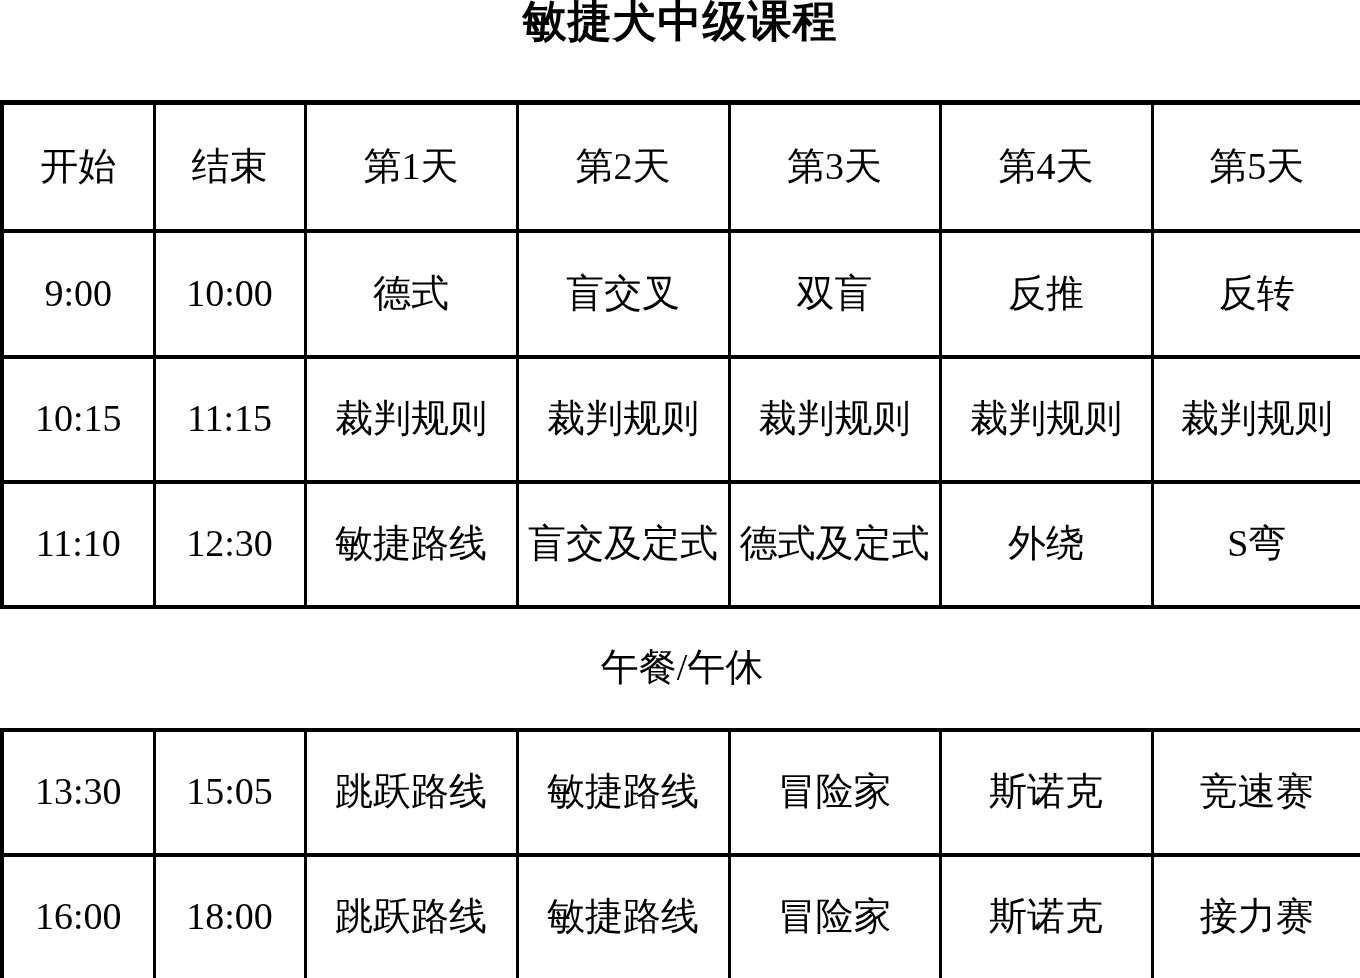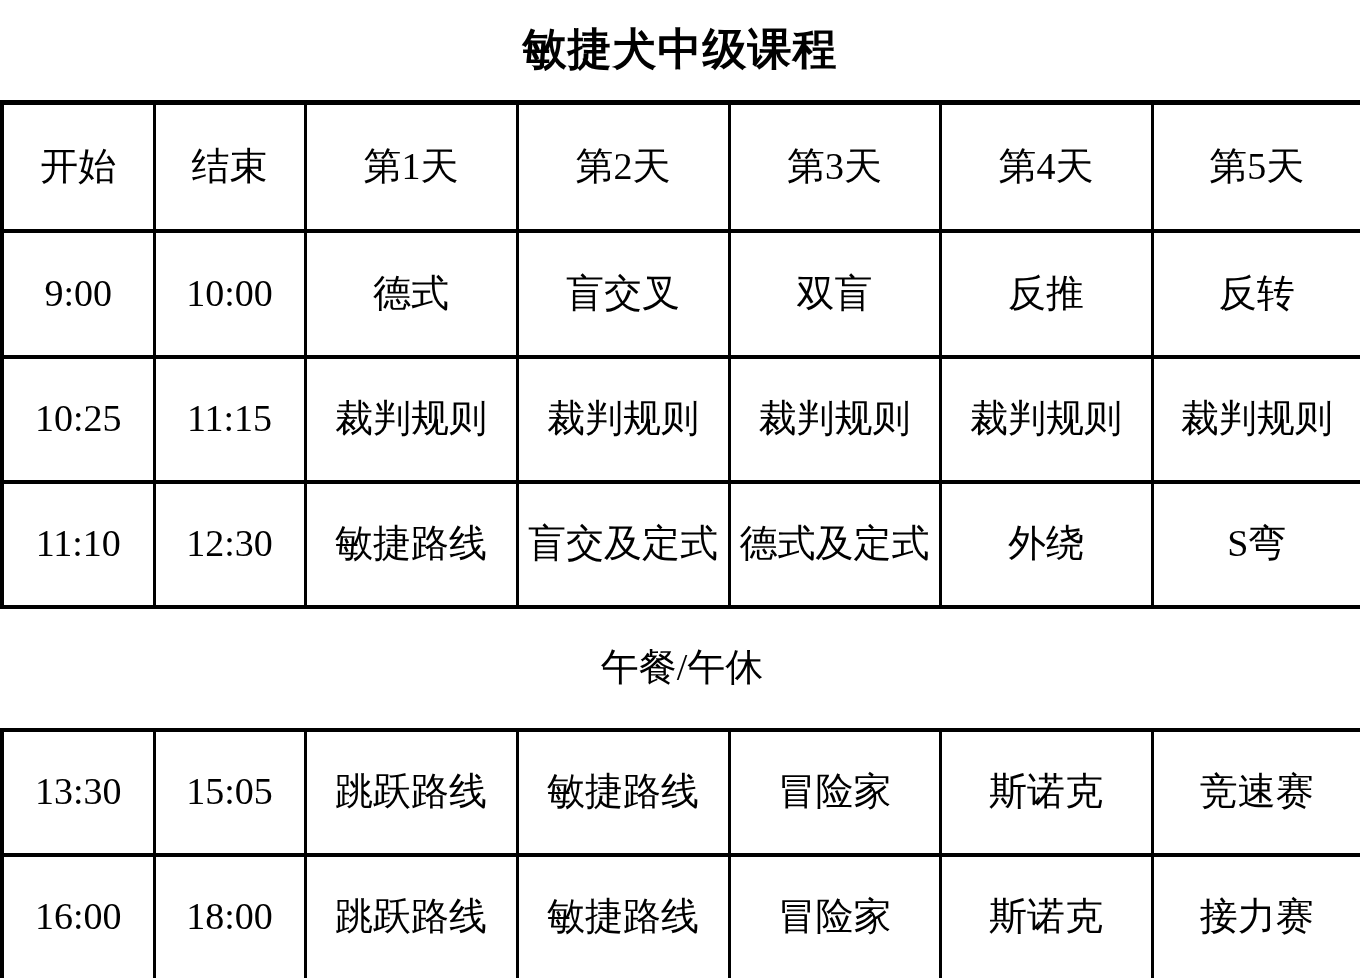--- a/index.html
+++ b/index.html
@@ -14,21 +14,20 @@
   }
   .page {
     width: 1360px;
     height: 978px;
     background: #ffffff;
     position: relative;
   }
   .title-wrap {
     height: 100px;
     display: flex;
-    align-items: center;
     justify-content: center;
   }
   .doc-title {
     font-size: 44px;
     font-weight: bold;
     letter-spacing: 1px;
     line-height: 1;
   }
   table.schedule {
     width: 1360px;
@@ -100,21 +99,21 @@
       <td class="first-col">9:00</td>
       <td>10:00</td>
       <td class="day-cell">德式</td>
       <td class="day-cell">盲交叉</td>
       <td class="day-cell">双盲</td>
       <td class="day-cell">反推</td>
       <td class="day-cell last-col">反转</td>
     </tr>
 
     <tr style="height:125px">
-      <td class="first-col">10:25</td>
+      <td class="first-col">10:15</td>
       <td>11:15</td>
       <td class="day-cell">裁判规则</td>
       <td class="day-cell">裁判规则</td>
       <td class="day-cell">裁判规则</td>
       <td class="day-cell">裁判规则</td>
       <td class="day-cell last-col">裁判规则</td>
     </tr>
 
     <tr style="height:125px">
       <td class="first-col">11:10</td>

